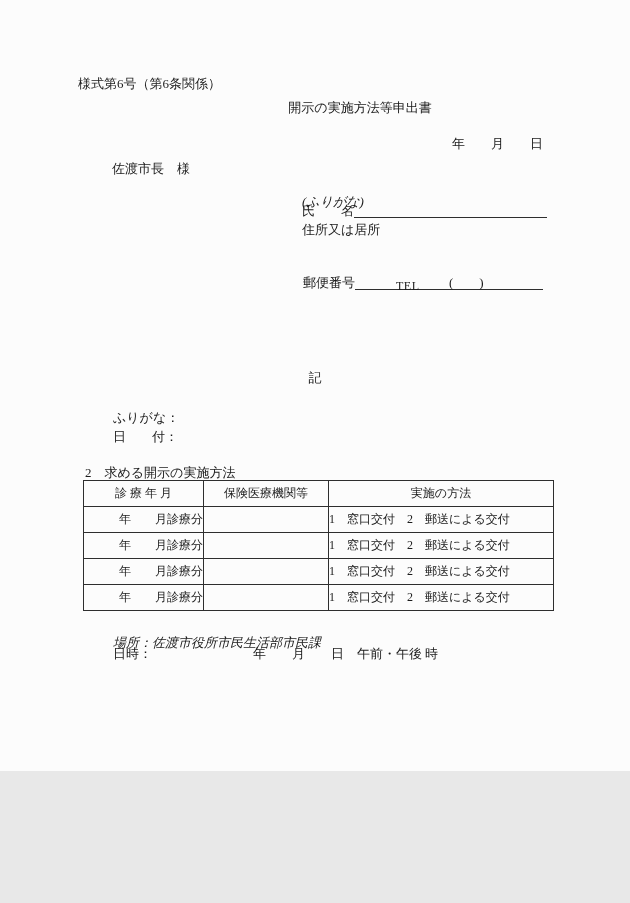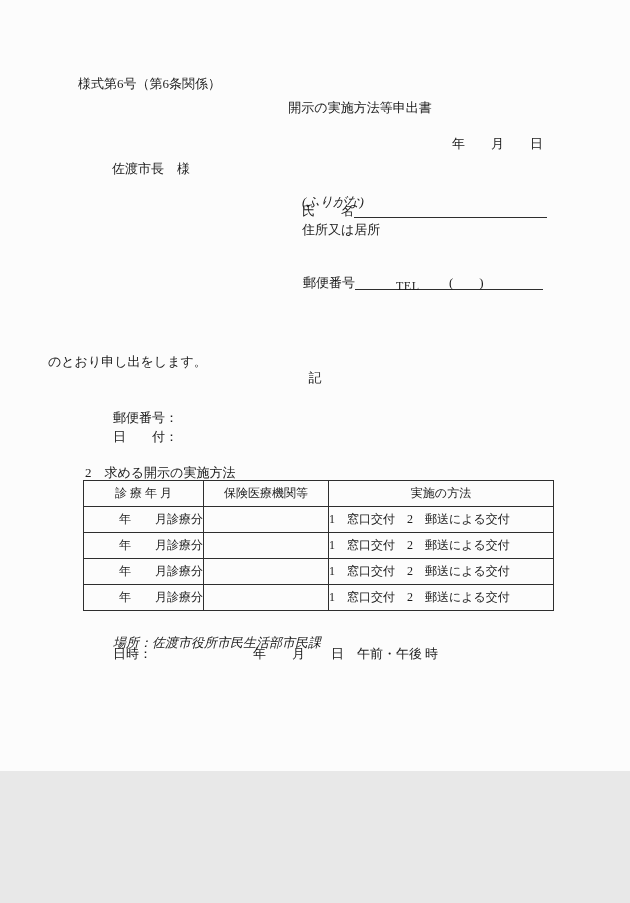--- a/index.html
+++ b/index.html
@@ -49,24 +49,23 @@
   <div class="abs" style="left:302px; top:193px;font-style:italic;">(ふりがな)</div>
   <div class="abs" style="left:302px; top:202px;">氏　　名</div>
   <div class="rule" style="left:354px; top:217px; width:193px;"></div>
   <div class="abs" style="left:302px; top:221px;">住所又は居所</div>
 
   <div class="abs" style="left:303px; top:274px;">郵便番号</div>
   <div class="rule" style="left:355px; top:289px; width:188px;"></div>
   <div class="abs tel" style="left:396px; top:278px;">TEL</div>
   <div class="abs" style="left:449px; top:274px;">(　　)</div>
 
-  <div class="abs" style="left:48px; top:353px;">のとおり申し出をします。</div>
   <div class="abs centered" style="top:369px;">記</div>
 
-  <div class="abs" style="left:113px; top:409px;">郵便番号：</div>
+  <div class="abs" style="left:113px; top:409px;">ふりがな：</div>
   <div class="abs" style="left:113px; top:428px;">日　　付：</div>
 
   <div class="abs" style="left:85px; top:464px;">2　求める開示の実施方法</div>
 
   <table class="methods">
     <colgroup>
         <col class="c1">
         <col class="c2">
         <col class="c3">
       </colgroup>

